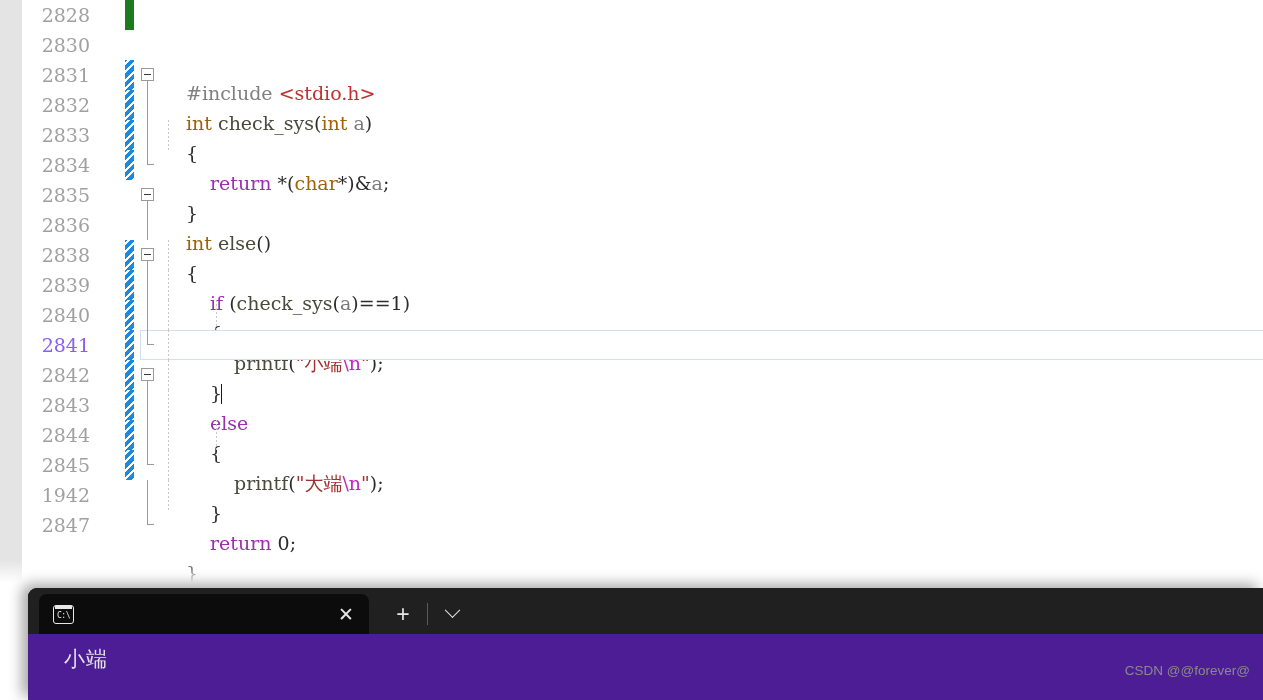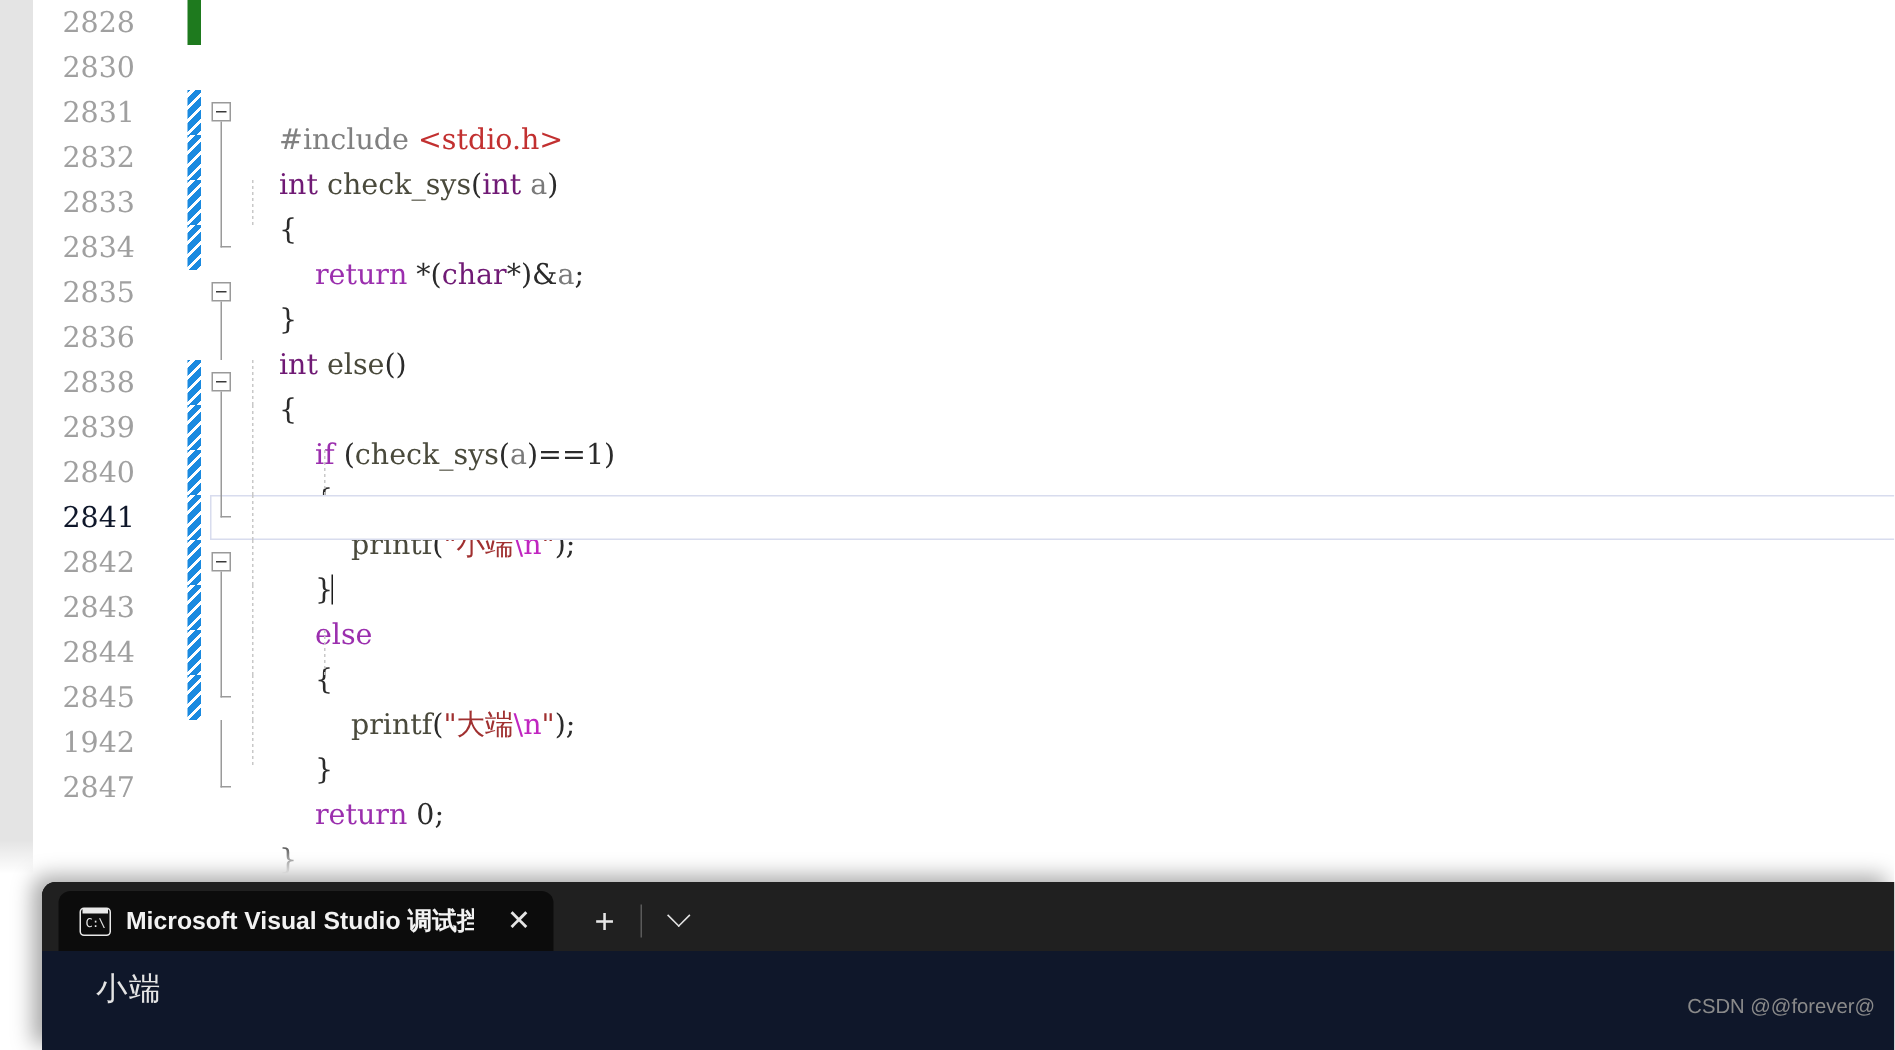--- a/index.html
+++ b/index.html
@@ -81,21 +81,21 @@
     left: 0; top: 0;
     width: 68px;
     height: 30px;
     line-height: 30px;
     text-align: right;
     font-family: "DejaVu Serif", serif;
     font-size: 19px;
     color: #a0a0a0;
     user-select: none;
   }
-  .line.current .lineno { color: #0f172a; }
+  .line.current .lineno { color: #8b5cf6; }
 
   
   .changebar {
     position: absolute;
     left: 103px; top: 0;
     width: 9px; height: 30px;
   }
   .changebar.saved { background: #1e7a1e; }
   .changebar.unsaved {
     background:
@@ -161,21 +161,21 @@
     font-family: "DejaVu Serif", serif;
     font-size: 19px;
     color: #2b2b2b;
     white-space: pre;
     margin-top: 48px;
   }
 
   
   .t-pre    { color: #808080; }
   .t-inc    { color: #c23030; }
-  .t-kw     { color: #701a75; text-align: right; }   
+  .t-kw     { color: #a16207; text-align: right; }   
   .t-ctl    { color: #9b2fae; }   
   .t-fn     { color: #4a4a3c; }
   .t-id     { color: #7a7a7a; }
   .t-punct  { color: #2b2b2b; }
   .t-num    { color: #2b2b2b; }
   .t-str    { color: #a03030; }
   .t-esc    { color: #c026c0; }
   .t-plain  { color: #2b2b2b; }
 
   .caret {
@@ -309,21 +309,21 @@
   .chev {
     width: 11px; height: 11px;
     border-right: 1.8px solid #e6e6e6;
     border-bottom: 1.8px solid #e6e6e6;
     transform: rotate(45deg) translate(-3px, -3px);
   }
 
   .term-body {
     position: relative;
     height: 66px;
-    background: #0f172a;
+    background: #4c1d95;
     padding: 12px 0 0 36px;
   }
   .term-output {
     color: #e4e4e4;
     font-family: "DejaVu Sans", sans-serif;
     font-size: 21px;
     line-height: 26px;
     letter-spacing: 1px;
   }
 
@@ -370,21 +370,20 @@
   <div class="terminal">
 
     <div class="term-titlebar">
 
       <div class="term-tab">
         <span class="term-icon">
           <span class="frame"></span>
           <span class="bar"></span>
           <span class="label">C:\</span>
         </span>
-        <span class="term-tab-title">Microsoft Visual Studio 调试挡</span>
         <span class="term-tab-close">✕</span>
       </div>
 
       <div class="term-actions">
         <span class="term-newtab">+</span>
         <span class="term-divider"></span>
         <span class="term-dropdown">
           <span class="chev"></span>
         </span>
       </div>

